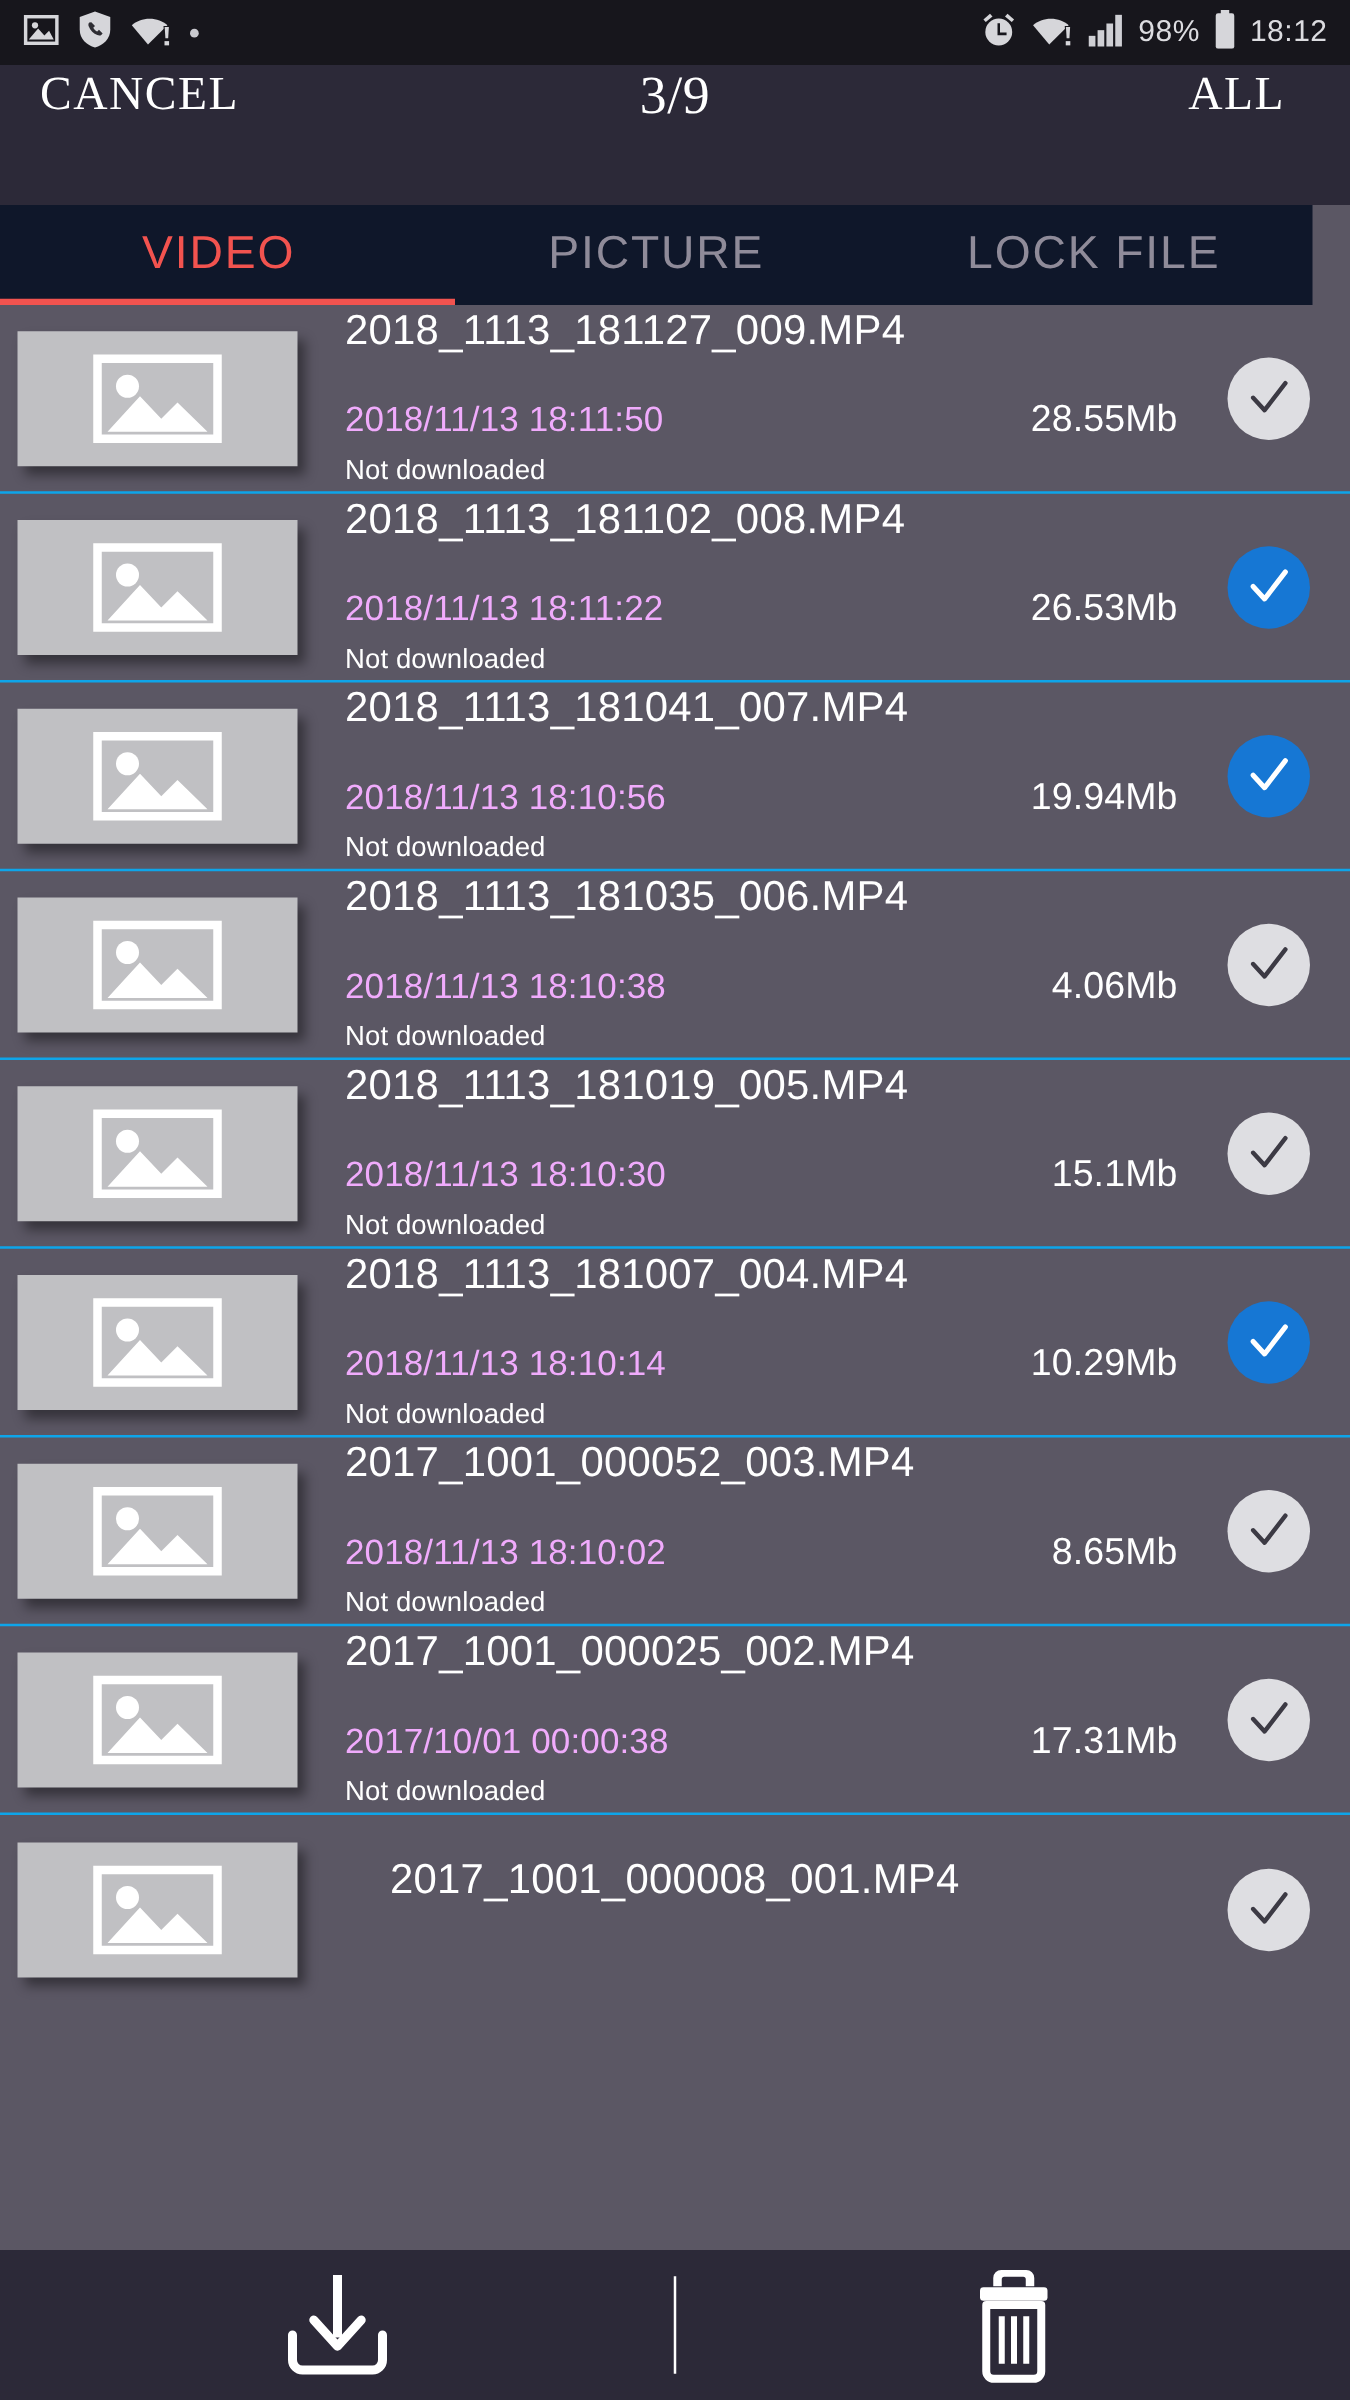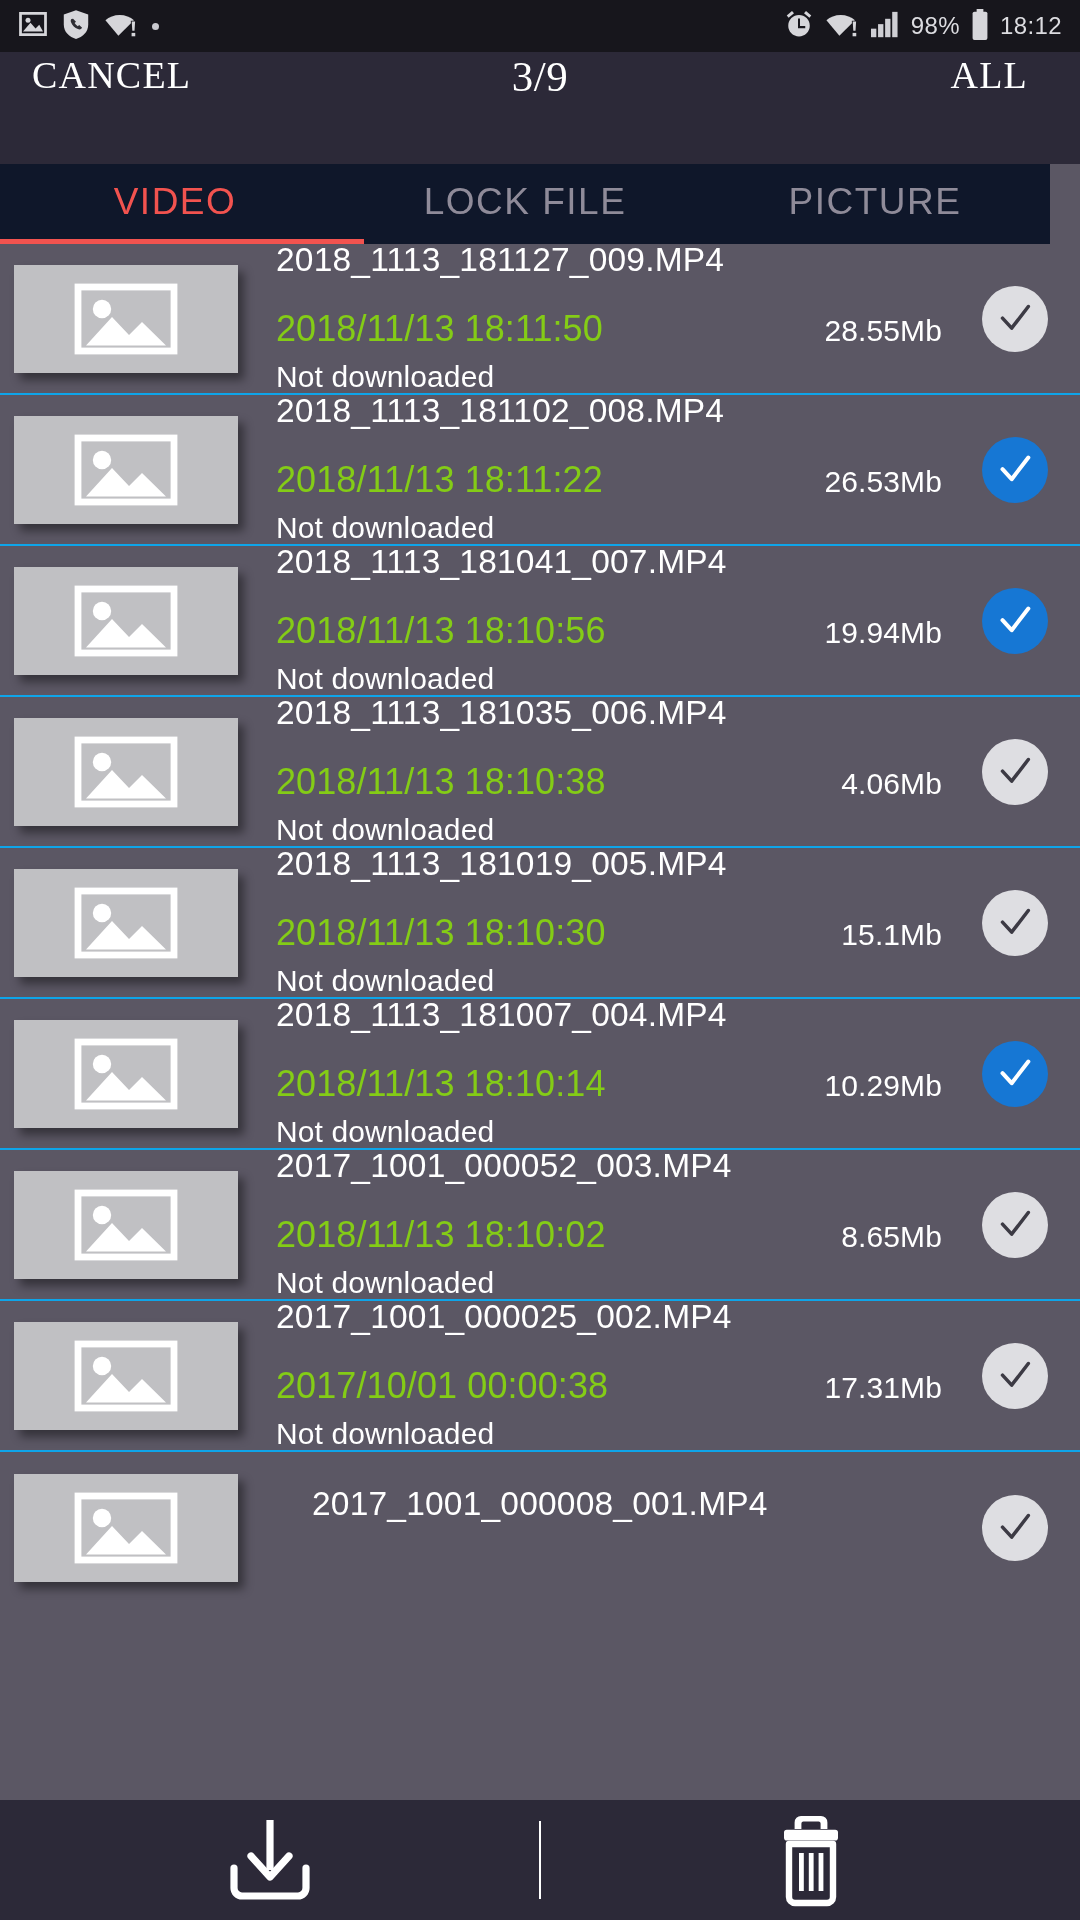--- a/index.html
+++ b/index.html
@@ -171,37 +171,37 @@
     letter-spacing: 0.2px;
     white-space: nowrap;
     line-height: 1.0;
   }
   .midline {
     display: flex;
     align-items: baseline;
     margin-top: 17px;
   }
   .fdate {
-    color: #84cc16;
-    font-size: 36px;
+    color: #f0abfc;
+    font-size: 28px;
     letter-spacing: 0.1px;
     white-space: nowrap;
   }
   .fsize {
     color: #ffffff;
     font-size: 30px;
     letter-spacing: 0.1px;
     white-space: nowrap;
     margin-left: auto;
     padding-right: 28px;
     margin-top: 20px;
   }
   .fstatus {
     color: #ffffff;
-    font-size: 30px;
+    font-size: 22px;
     letter-spacing: 0.1px;
     margin-top: 10px;
     white-space: nowrap;
   }
 
   .check {
     flex: 0 0 auto;
     width: 66px;
     height: 66px;
     border-radius: 50%;
@@ -317,22 +317,22 @@
   </div>
 
   <div id="actionbar">
     <button id="btn-cancel">CANCEL</button>
     <div id="counter">3/9</div>
     <button id="btn-all">ALL</button>
   </div>
 
   <div id="tabs">
     <div class="tab active">VIDEO</div>
+    <div class="tab">PICTURE</div>
     <div class="tab">LOCK FILE</div>
-    <div class="tab">PICTURE</div>
     <div id="tab-underline"></div>
   </div>
 
   <div id="list">
       <div class="row">
         <div class="thumb">
           <span>
             <svg width="104" height="72" viewBox="0 0 52 36">
               <rect x="2" y="2" width="48" height="32" fill="none" stroke="#ffffff" stroke-width="3.4"></rect>
               <circle cx="14" cy="13" r="4.6" fill="#ffffff"></circle>

